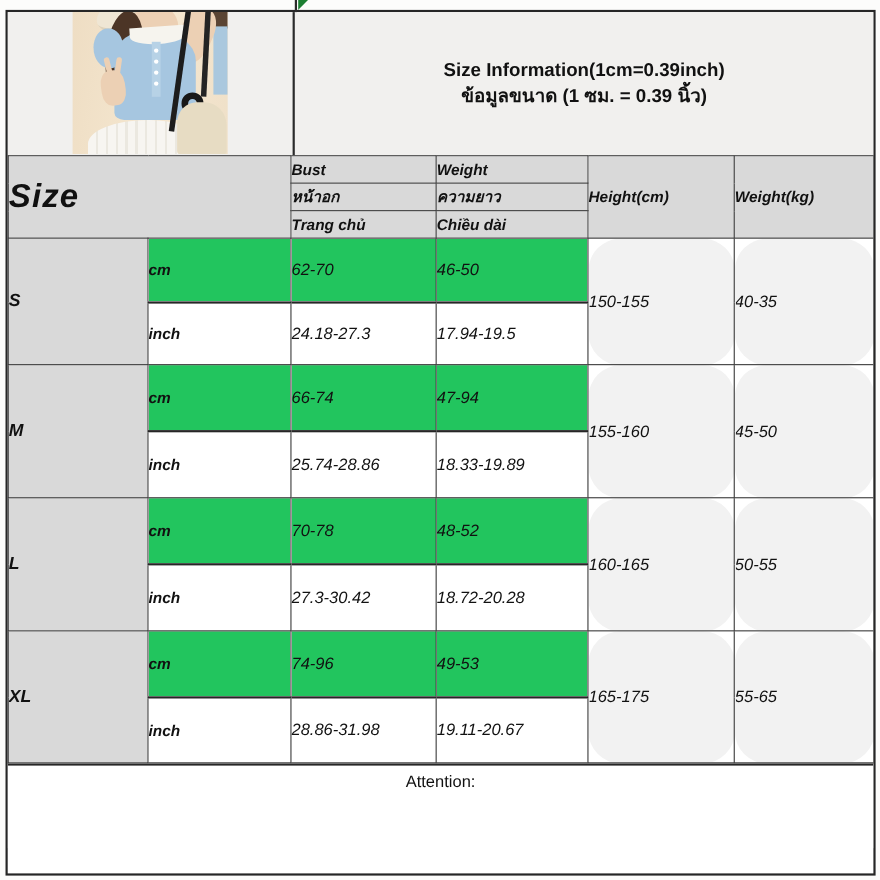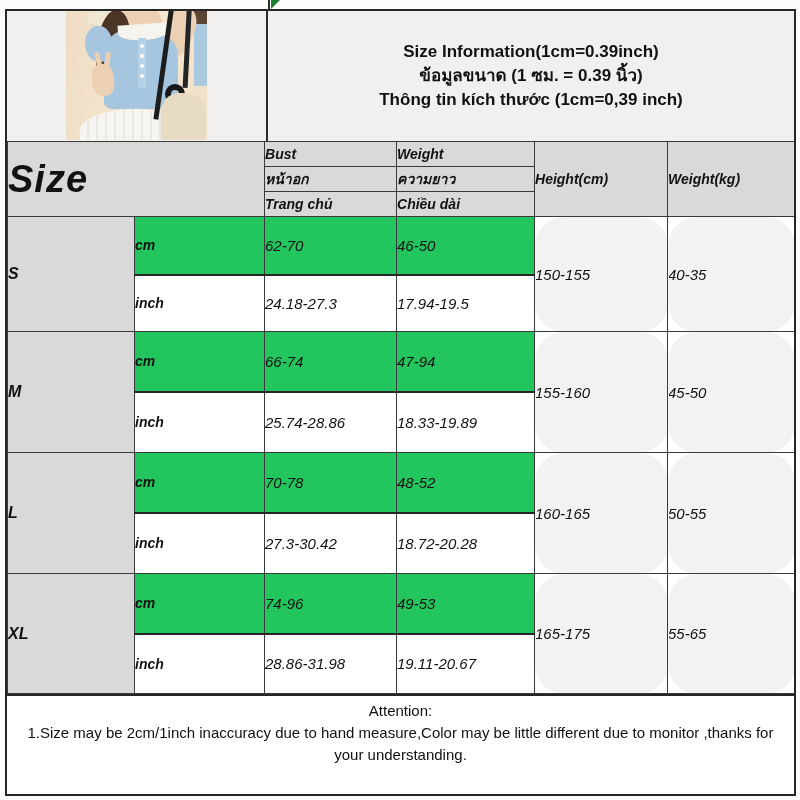--- a/index.html
+++ b/index.html
@@ -65,21 +65,21 @@
   .ph-ring { left: 99px; top: 84px; width: 20px; height: 20px; border: 6px solid #181818; border-radius: 50%; }
   .ph-bag { right: 1px; bottom: 0; width: 45px; height: 47px; background: #e7dcc3; border-radius: 40% 45% 6% 6%; }
 
   
   table.size-table { border-collapse: collapse; width: 787px; table-layout: fixed; }
   .size-table td {
     border: 1px solid #3a3a3a;
     padding: 0; text-align: left; vertical-align: middle; overflow: hidden; font-style: italic;
   }
   .hcell { background: #d9d9d9; font-weight: bold; font-size: 14px; }
-  .size-head { background: #d9d9d9; font-weight: bold; font-size: 38px; letter-spacing: 1px; }
+  .size-head { background: #d9d9d9; font-weight: bold; font-size: 30px; letter-spacing: 1px; }
   .sizecell { background: #d9d9d9; font-weight: bold; font-size: 16px; }
   .unitcell { font-weight: bold; font-size: 14px; }
   .val { font-size: 15px; font-weight: normal; }
   .hw { background: #f2f2f2; font-size: 15px; font-weight: normal; border-radius: 29px; }
   tr.cmrow .unitcell, tr.cmrow .val { background: #22c55e; border-bottom: 2px solid #262626; }
   tr.inchrow .unitcell, tr.inchrow .val { background: #ffffff; }
 
   
   .attention {
     height: 77px; border-top: 2px solid #262626; background: #fff;
@@ -116,21 +116,20 @@
           <div class="ph-skirt"></div>
           <div class="ph-strap1"></div>
           <div class="ph-strap2"></div>
           <div class="ph-ring"></div>
           <div class="ph-bag"></div>
         </div>
       </div>
       <div class="title-cell">
         <div class="tl">Size Information(1cm=0.39inch)</div>
         <div class="tl">ข้อมูลขนาด (1 ซม. = 0.39 นิ้ว)</div>
-        <div class="tl">Thông tin kích thước (1cm=0,39 inch)</div>
       </div>
     </div>
 
     <table class="size-table">
       <colgroup>
         <col style="width:127px">
           <col style="width:130px">
           <col style="width:132px">
         <col style="width:138px">
           <col style="width:133px">
@@ -206,21 +205,20 @@
         <tr class="inchrow" style="height:60px">
           <td class="unitcell">inch</td>
           <td class="val">28.86-31.98</td>
           <td class="val">19.11-20.67</td>
         </tr>
       </tbody>
     </table>
 
     <div class="attention">
       <div>Attention:</div>
-      <div>1.Size may be 2cm/1inch inaccuracy due to hand measure,Color may be little different due to monitor ,thanks for your understanding.</div>
     </div>
 
   </div>
 
   <div class="line-stub"></div>
   <div class="green-flag" style="background: rgb(27, 126, 49);"></div>
 
 </div>
 
 </body></html>

